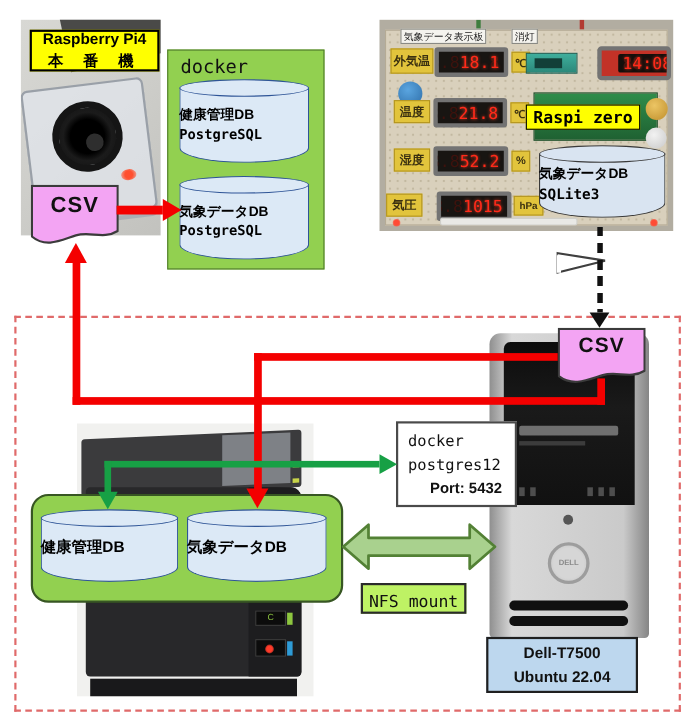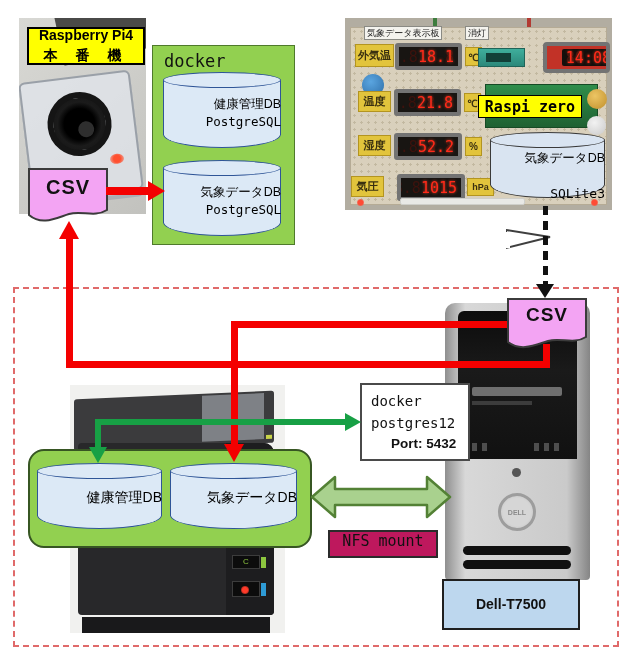--- a/index.html
+++ b/index.html
@@ -85,21 +85,21 @@
   #docker-box{left:152px;top:45px;width:143px;height:200px;border:1.5px solid #4f7a2b;}
   #docker-title{position:absolute;left:11px;top:5px;font-family:"DejaVu Sans Mono",monospace;
     font-size:17px;color:#111;}
   #green-db-box{left:28px;top:449px;width:284px;height:99px;border:2.5px solid #375623;border-radius:16px;}
 
   .cyl{position:absolute;z-index:25;}
   .cyl .ctop{position:absolute;left:0;right:0;top:0;height:16px;border-radius:50%;
     background:var(--cf);border:1.6px solid var(--cb);z-index:2;}
   .cyl .cbody{position:absolute;left:0;right:0;top:8px;bottom:0;background:var(--cf);
     border:1.6px solid var(--cb);border-top:none;border-radius:0 0 55% 55% / 0 0 15px 15px;}
-  .cyl .ctxt{position:absolute;left:0;right:0;text-align:right;font-weight:normal;color:#000;z-index:3;}
+  .cyl .ctxt{position:absolute;left:0;right:0;text-align:left;font-weight:bold;color:#000;z-index:3;}
   .cyl.blue{--cf:#dce9f6;--cb:#2f5597;}
   .cyl.sqlite{--cf:#d9e4f1;--cb:#3a3a3a;}
   .mono{font-family:"DejaVu Sans Mono",monospace;}
 
   .csv{position:absolute;z-index:40;width:80px;}
   .csv svg{display:block;}
   .csv .csv-t{position:absolute;left:0;right:0;top:8px;text-align:center;font-weight:bold;
     font-size:20px;color:#111;letter-spacing:1px;}
 
   #callout{position:absolute;left:382px;top:222px;width:128px;height:50px;background:#fff;
@@ -113,22 +113,22 @@
   #rpi4-label{left:27px;top:27px;width:118px;height:38px;font-size:14px;line-height:1.4;}
   #rpi4-label .sp{letter-spacing:7px;}
   #raspi-zero-label{left:478px;top:95px;width:104px;height:23px;font-size:15px;border-width:1px;
     font-family:"DejaVu Sans Mono",monospace;}
 
   #pg-box{position:absolute;left:360px;top:383px;width:110px;height:78px;background:#fff;
     border:2px solid #4a4a4a;z-index:30;padding:6px 0 0 9px;line-height:1.55;}
   #pg-box .m{font-family:"DejaVu Sans Mono",monospace;font-size:14px;color:#111;}
   #pg-box .b{font-weight:bold;font-size:13.5px;color:#111;padding-left:20px;}
 
-  #nfs-box{position:absolute;left:328px;top:530px;width:110px;height:28px;background:#be185d;
-    border:2px solid #2b2b2b;z-index:30;display:flex;align-items:flex-start;justify-content:center;
+  #nfs-box{position:absolute;left:328px;top:530px;width:96px;height:28px;background:#bef264;
+    border:2px solid #2b2b2b;z-index:30;display:flex;align-items:flex-end;justify-content:center;
     font-family:"DejaVu Sans Mono",monospace;font-size:15px;color:#111;}
 
   #dell-label{position:absolute;left:442px;top:579px;width:138px;height:51px;background:#bdd7ee;
     border:2px solid #1f1f1f;z-index:30;display:flex;flex-direction:column;align-items:center;
     justify-content:center;font-weight:bold;font-size:14px;color:#111;line-height:1.55;}
 
   
   .rl{position:absolute;background:#f40000;z-index:50;}
   .gl{position:absolute;background:#17a045;z-index:50;}
   .head{position:absolute;width:0;height:0;z-index:50;}
@@ -236,21 +236,21 @@
   </div>
 
   <div class="ybox" id="raspi-zero-label">
     <span>Raspi zero</span>
   </div>
 
   <div class="cyl sqlite" style="left:490px;top:132px;width:115px;height:66px;z-index:32;">
     <div class="ctop"></div>
     <div class="cbody"></div>
     <div class="ctxt" style="top:18px;font-size:12.5px;">気象データDB</div>
-    <div class="ctxt mono" style="top:38px;font-size:13px;margin-top:16px;">SQLite3</div>
+    <div class="ctxt mono" style="top:38px;font-size:13px;">SQLite3</div>
   </div>
 
   <svg id="callout-tail" width="46" height="28">
     <polygon points="0,4 44,11 0,22" fill="#ffffff" stroke="#3f3f3f" stroke-width="2"></polygon>
     <rect x="0" y="6" width="4" height="16" fill="#ffffff"></rect>
   </svg>
 
   <div id="dash-arrow"></div>
   <div class="head" id="dash-head"></div>
 
@@ -313,20 +313,21 @@
   <div id="nfs-box">
     <span>NFS mount</span>
   </div>
 
   <svg id="dbl-arrow" width="144" height="50">
     <polygon points="3,25 26,5 26,17 118,17 118,5 141,25 118,45 118,33 26,33 26,45" fill="#a9d18e" stroke="#538135" stroke-width="2.5" stroke-linejoin="round"></polygon>
   </svg>
 
   <div id="dell-label">
     <span>Dell-T7500</span>
+    <span>Ubuntu 22.04</span>
   </div>
 
   <div class="csv" style="left:507px;top:298px;">
     <svg width="80" height="54" viewBox="0 0 80 54">
       <path d="M1,1 H79 V39 C66,47 54,39 41,43 C28,47 14,54 1,44 Z" fill="#f3a4f3" stroke="#3b3b3b" stroke-width="2"></path>
     </svg>
     <div class="csv-t" style="top:6px;font-size:19px;">CSV</div>
   </div>
 
   <div class="rl" style="left:106px;top:187px;width:42px;height:8px;"></div>

